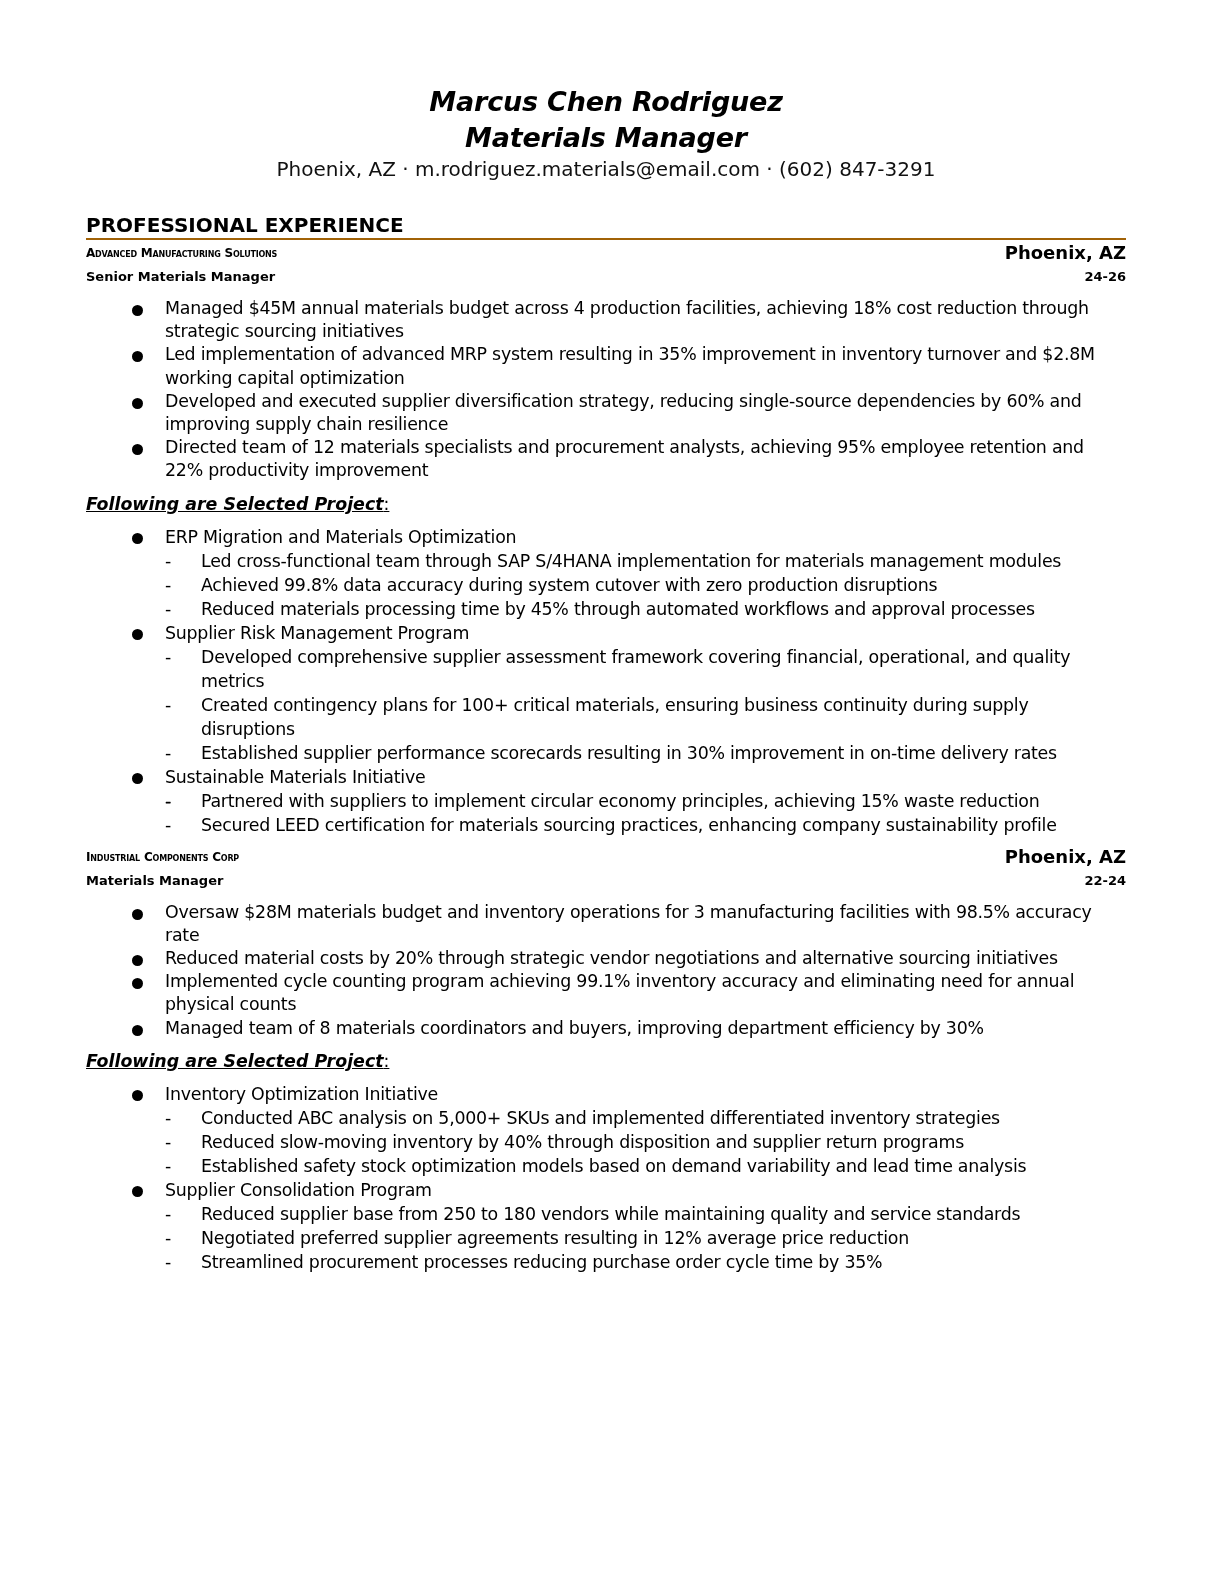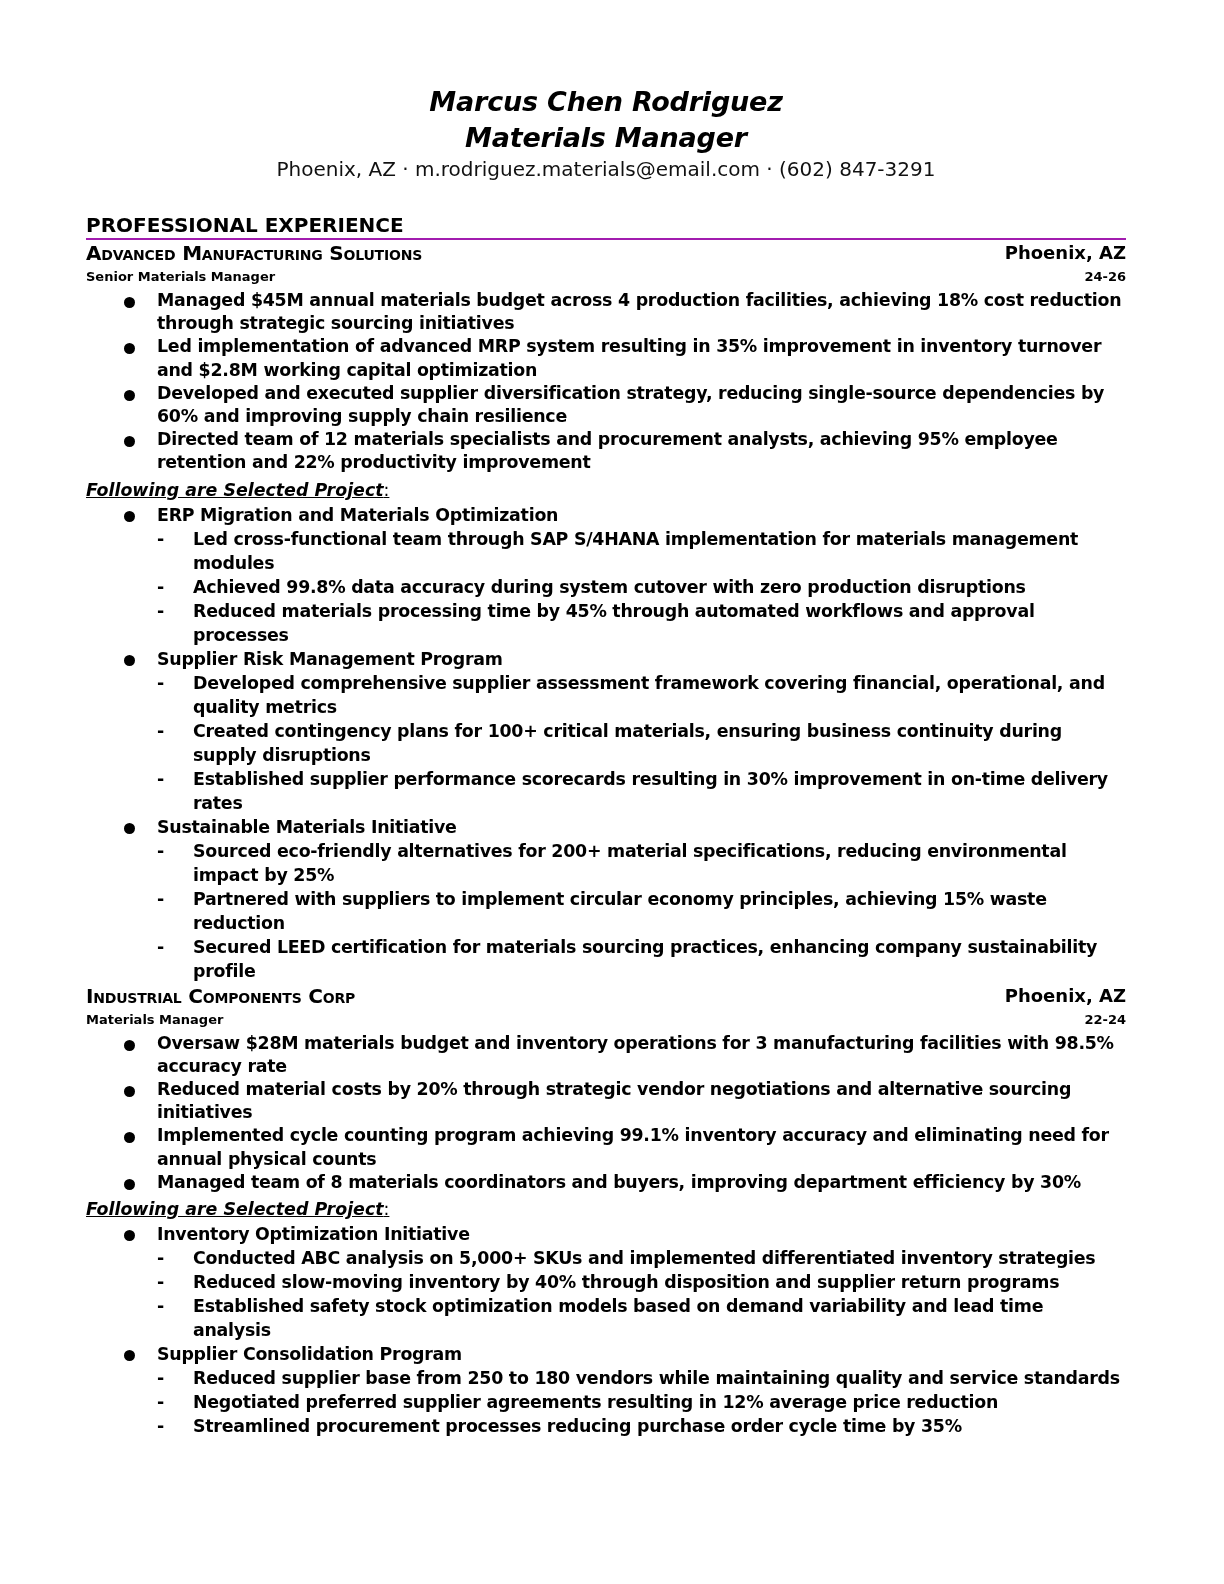--- a/index.html
+++ b/index.html
@@ -6,27 +6,27 @@
   body {
     width: 1224px; height: 1584px; position: relative; overflow: hidden;
     font-family: "DejaVu Sans", sans-serif; color: #000;
   }
   .page { position: absolute; left: 86px; top: 84px; width: 1040px; }
   .hdr { text-align: center; }
   .name, .role { font-weight: bold; font-size: 27px; line-height: 36px; letter-spacing: -0.2px; font-style: italic; }
   .contact { font-size: 20px; line-height: 26px; margin-top: 0px; color: #111; }
   .section-title {
     margin-top: 30px; font-weight: bold; font-size: 20px; line-height: 26px;
-    border-bottom: 2px solid #a21caf; padding-bottom: 0px;
+    border-bottom: 2px solid #a16207; padding-bottom: 0px;
   }
   .row { display: flex; justify-content: space-between; font-weight: bold; line-height: 24px; }
-  .company { font-size: 20px; font-variant: small-caps; letter-spacing: -0.2px; }
+  .company { font-size: 12px; font-variant: small-caps; letter-spacing: -0.2px; }
   .company-row { font-size: 18px; margin-top: 1px; }
   .title-row { font-size: 13px; }
-  ul.bullets { list-style: none; margin: 0; padding: 0; font-weight: bold; }
+  ul.bullets { list-style: none; margin: 8px; padding: 0; }
   ul.bullets > li { position: relative; padding-left: 71px; font-size: 17.4px; line-height: 23.2px; letter-spacing: -0.25px; }
   ul.bullets > li > .dot {
     position: absolute; left: 38px; top: 8px; width: 11px; height: 11px; border-radius: 50%; background: #000;
   }
   ul.subs { list-style: none; margin: 0; padding: 0; }
   ul.subs > li { position: relative; padding-left: 36px; font-size: 17.4px; line-height: 24px; letter-spacing: -0.25px; }
   ul.subs > li > .dash { position: absolute; left: 0px; top: 0; }
   .proj-head { font-size: 17.4px; line-height: 26px; margin-top: 2px; text-decoration: underline; }
   .proj-head b { font-style: italic; }
   .proj-title { display:block; line-height: 24px; }
@@ -77,21 +77,21 @@
           <ul class="subs">
             <li><span class="dash">-</span><span>Developed comprehensive supplier assessment framework covering financial, operational, and quality metrics</span></li>
             <li><span class="dash">-</span><span>Created contingency plans for 100+ critical materials, ensuring business continuity during supply disruptions</span></li>
             <li><span class="dash">-</span><span>Established supplier performance scorecards resulting in 30% improvement in on-time delivery rates</span></li>
           </ul>
         </li>
         <li>
             <span class="dot"></span>
             <span class="proj-title">Sustainable Materials Initiative</span>
           <ul class="subs">
-            <li><span class="dash">-</span><span>Sourced eco-friendly alternatives for 200+ material specifications, reducing environmental impact by 25%</span></li>
+            <li><span class="dash">-</span></li>
             <li><span class="dash">-</span><span>Partnered with suppliers to implement circular economy principles, achieving 15% waste reduction</span></li>
             <li><span class="dash">-</span><span>Secured LEED certification for materials sourcing practices, enhancing company sustainability profile</span></li>
           </ul>
         </li>
       </ul>
     </div>
 
     <div class="job">
       <div class="row company-row">
         <span class="company">Industrial Components Corp</span>

